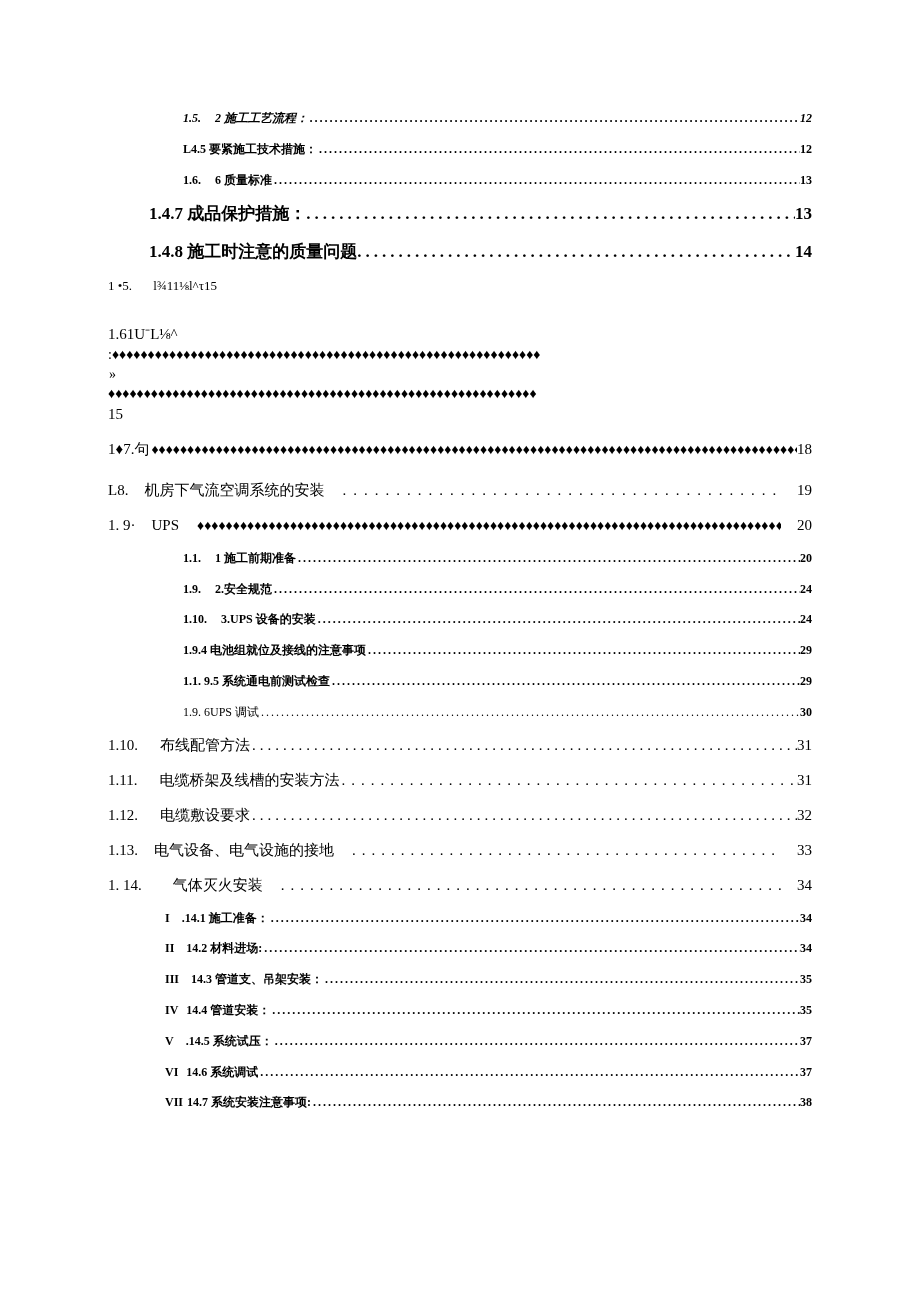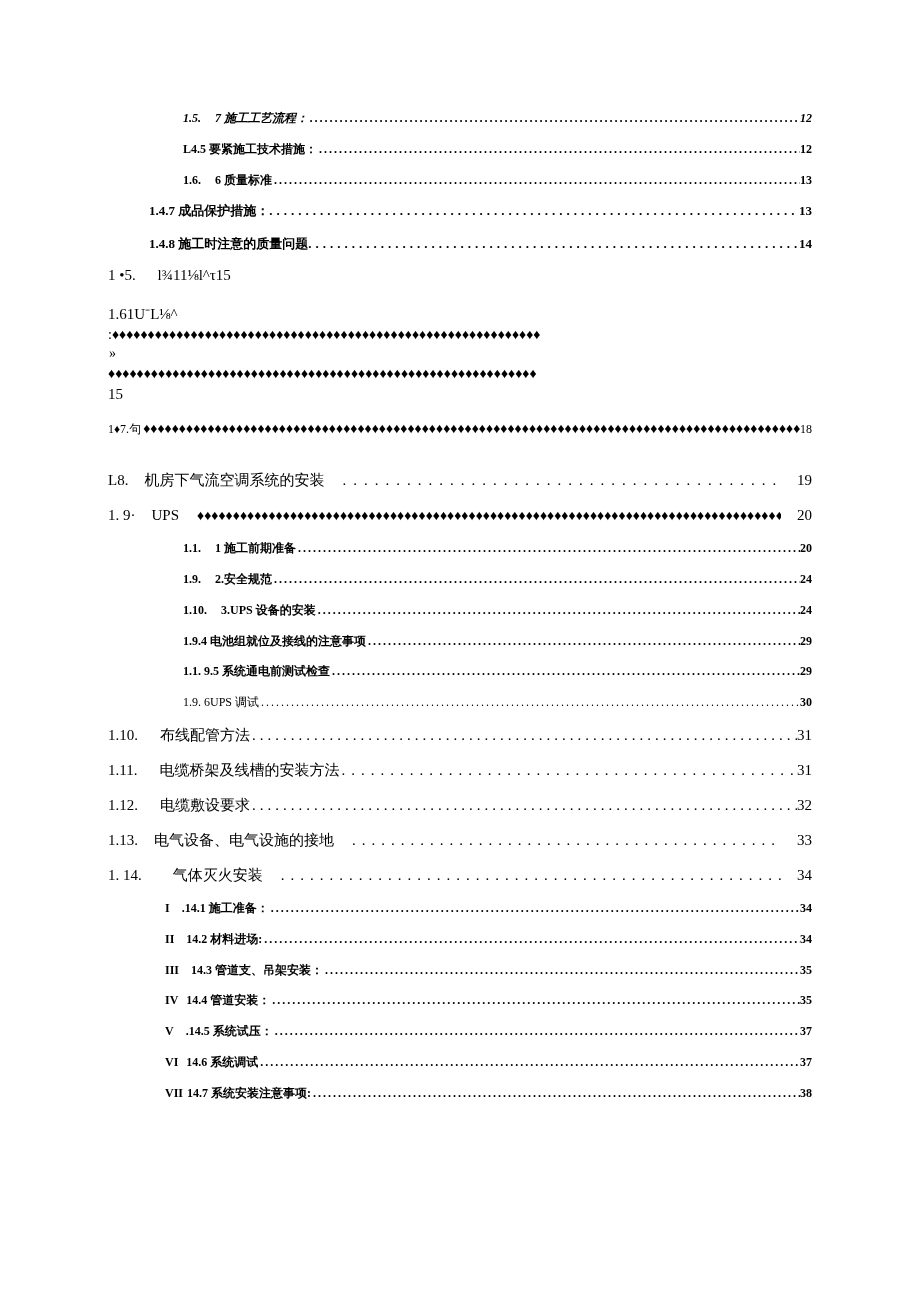--- a/index.html
+++ b/index.html
@@ -59,21 +59,21 @@
       font-size: 12px;
       font-weight: bold;
     }
     .lvl-a .num { margin-right: 14px; }
     .lvl-a .dots { letter-spacing: 2px; }
     .lvl-a.italic { font-style: italic; }
 
     .lvl-b {
       padding-left: 41px;
       margin-bottom: 14px;
-      font-size: 13px;
+      font-size: 17px;
       font-weight: bold;
     }
     .lvl-b .dots2 { letter-spacing: 4px; flex:1; overflow:hidden; }
     .lvl-b .dots2::after { content: ".........................................................................................................................................."; }
 
     .lvl-1 {
       font-size: 15px;
       margin-bottom: 14px;
       gap: 16px;
     }
@@ -90,22 +90,22 @@
     .lvl-roman {
       padding-left: 57px;
       margin-bottom: 14px;
       font-size: 12px;
       font-weight: bold;
     }
     .lvl-roman .num { margin-right: 12px; }
     .lvl-roman .dots { letter-spacing: 2px; }
 
     .special-15 {
-      font-size: 15px;
-      margin-bottom: 20px;
+      font-size: 13px;
+      margin-bottom: 30px;
     }
     .special-15 .num { margin-right: 18px; }
 
     .special-16 {
       font-size: 15px;
       margin-bottom: 14px;
       display: flex;
       align-items: baseline;
       white-space: nowrap;
       overflow: hidden;
@@ -122,35 +122,35 @@
     .special-16 .mid { flex-shrink: 0; padding: 0 1px; font-size: 14px; }
     .special-16 .d2 {
       flex: 0.53;
       overflow: hidden;
       font-size: 14px;
     }
     .special-16 .d2::after { content: "♦♦♦♦♦♦♦♦♦♦♦♦♦♦♦♦♦♦♦♦♦♦♦♦♦♦♦♦♦♦♦♦♦♦♦♦♦♦♦♦♦♦♦♦♦♦♦♦♦♦♦♦♦♦♦♦♦♦♦♦"; }
     .special-16 .pg { flex-shrink: 0; text-align: right; }
 
     .special-17 {
-      font-size: 12px;
-      margin-bottom: 32px;
+      font-size: 15px;
+      margin-bottom: 20px;
     }
 
     .dots-wide { letter-spacing: 7px !important; }
     .dots-wide2 { letter-spacing: 6px !important; }
   </style>
 </head>
 <body>
 
 <div>
 
   <div class="toc-row lvl-a italic">
     <span class="num">1.5.</span>
-    <span class="title">7 施工工艺流程：</span>
+    <span class="title">2 施工工艺流程：</span>
     <span class="dots"></span>
     <span class="pg">12</span>
   </div>
 
   <div class="toc-row lvl-a">
     <span class="title">L4.5 要紧施工技术措施：</span>
     <span class="dots"></span>
     <span class="pg">12</span>
   </div>
 

